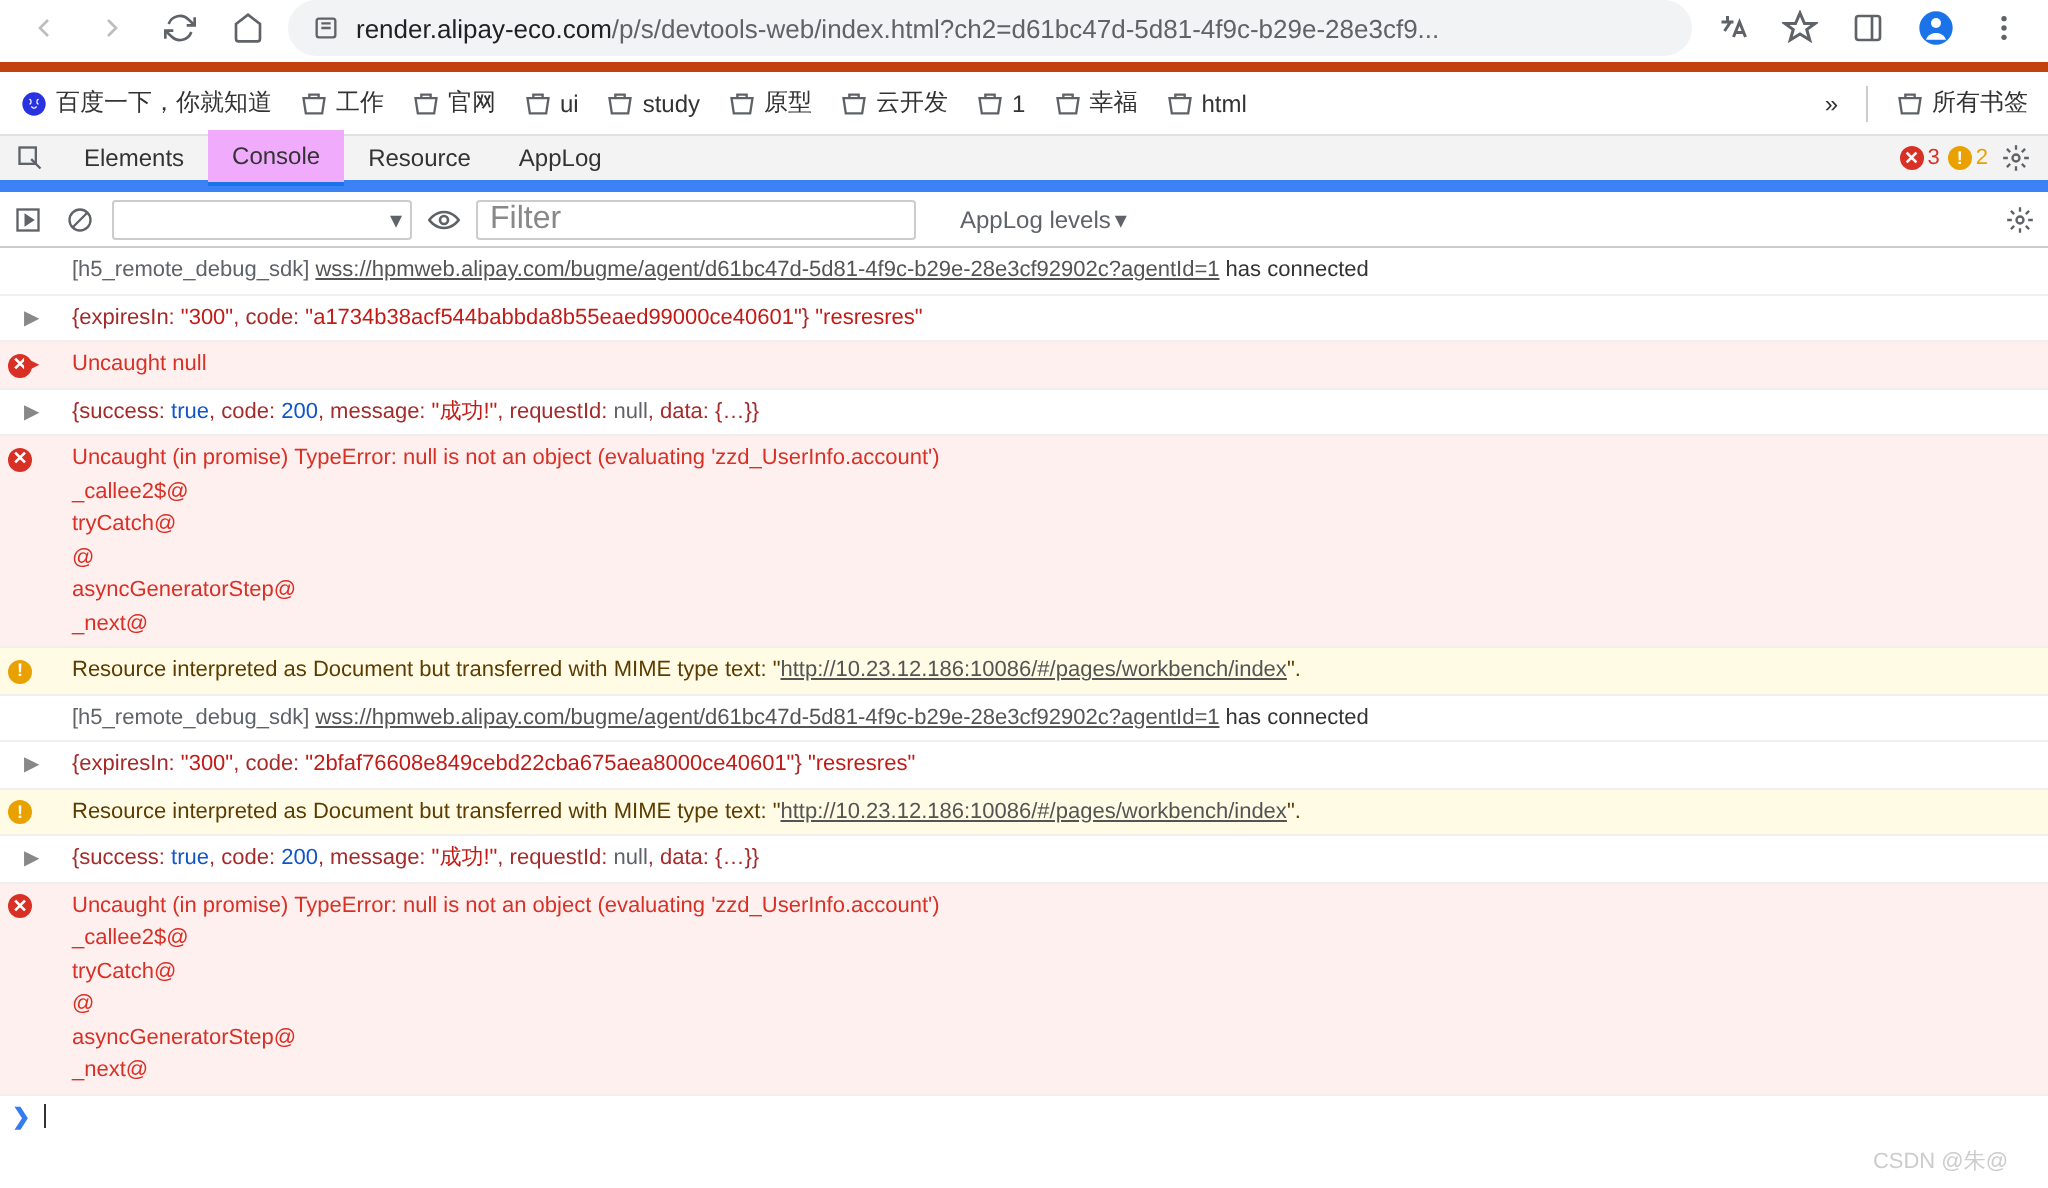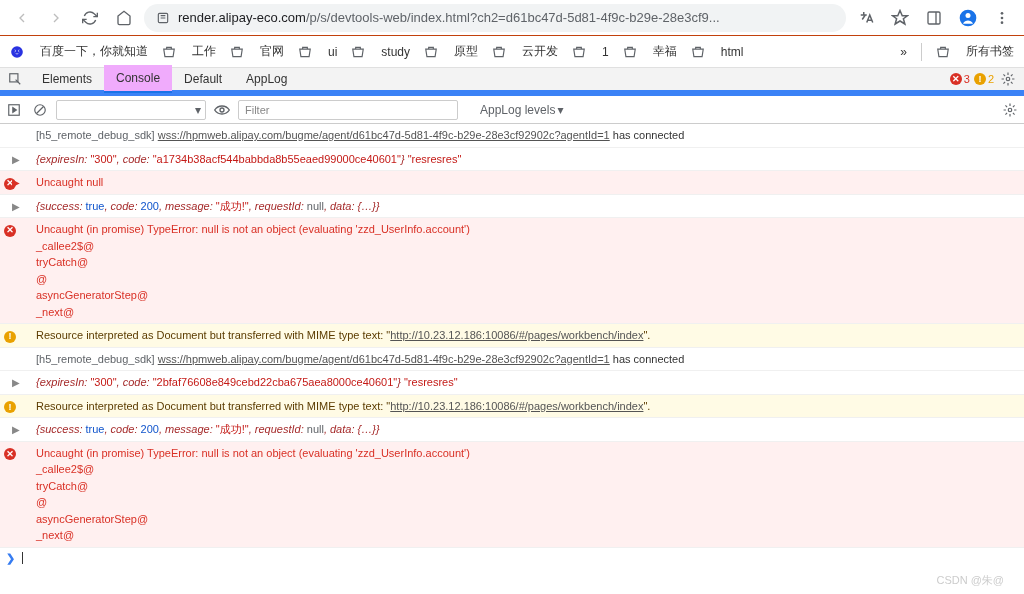--- a/index.html
+++ b/index.html
@@ -1,51 +1,51 @@
 <!DOCTYPE html>
 <html><head>
 <meta charset="utf-8">
 <style>
 * { margin:0; padding:0; box-sizing:border-box; font-family:Arial,sans-serif; }
 body { width:1024px; height:594px; background:#fff; font-size:12px; color:#333; overflow:hidden; }
-.toolbar { height:36px; display:flex; align-items:center; padding:0 8px; gap:6px; border-bottom:1px solid #c2410c; }
+.toolbar { height:36px; display:flex; padding:0 8px; gap:6px; border-bottom:5px solid #c2410c; }
 .ticon { width:28px; height:28px; display:flex; align-items:center; justify-content:center; color:#5f6368; border-radius:14px; cursor:pointer; }
 .ticon.dim { color:#bdbdbd; }
 .url-bar { flex:1; height:28px; background:#f1f3f4; border-radius:14px; display:flex; align-items:center; padding:0 12px; gap:8px; color:#202124; font-size:13px; overflow:hidden; white-space:nowrap; }
 .url-bar .domain { color:#202124; }
 .url-bar .path { color:#5f6368; }
 .bookmarks { height:32px; display:flex; align-items:center; padding:0 10px; gap:14px; border-bottom:1px solid #e0e0e0; font-size:12px; color:#333; }
-.bm { display:flex; align-items:center; gap:16px; cursor:pointer; white-space:nowrap; }
+.bm { display:flex; align-items:center; gap:4px; cursor:pointer; white-space:nowrap; }
 .bm svg { flex-shrink:0; }
 .bm-spacer { flex:1; }
 .devtabs { height:28px; display:flex; align-items:center; border-bottom:6px solid #3b82f6; background:#f3f3f3; font-size:12px; }
 .devtab { padding:0 12px; height:28px; display:flex; align-items:center; cursor:pointer; color:#333; }
 .devtab.active { border-bottom:2px solid #1a73e8; color:#333; background:#f0abfc; }
 .devtabs .right { margin-left:auto; display:flex; align-items:center; gap:4px; padding-right:6px; }
 .badge { display:flex; align-items:center; gap:2px; font-size:11px; }
 .badge.err { color:#d93025; }
 .badge.warn { color:#e9a100; }
 .circle { width:12px; height:12px; border-radius:6px; display:inline-flex; align-items:center; justify-content:center; color:#fff; font-size:9px; font-weight:bold; }
 .circle.err { background:#d93025; }
 .circle.warn { background:#e9a100; }
 .console-toolbar { height:28px; display:flex; align-items:center; border-bottom:1px solid #ccc; padding:0 4px; gap:6px; font-size:12px; color:#5f6368; }
 .ctool { width:20px; height:20px; display:flex; align-items:center; justify-content:center; cursor:pointer; }
 .ctx-dropdown { width:150px; height:20px; border:1px solid #ccc; border-radius:2px; display:flex; align-items:center; justify-content:flex-end; padding:0 4px; color:#5f6368; }
-.filter-input { width:220px; height:20px; border:1px solid #ccc; border-radius:2px; padding:0 6px; font-size:11px; color:#888; display:flex; align-items:center; }
+.filter-input { width:220px; height:20px; border:1px solid #ccc; border-radius:2px; padding:0 6px; font-size:16px; color:#888; display:flex; align-items:center; }
 .levels { display:flex; align-items:center; gap:2px; cursor:pointer; }
 .console-body { font-family:Menlo,Consolas,monospace; font-size:11px; overflow:auto; height:calc(594px - 36px - 32px - 28px - 28px); }
 .row { padding:3px 6px 3px 36px; border-bottom:1px solid #f0f0f0; position:relative; line-height:1.5; white-space:pre-wrap; word-break:break-all; }
 .row.error { background:#fff0f0; color:#d93025; }
 .row.warn { background:#fffbe5; color:#5c3c00; }
 .row .icon { position:absolute; left:4px; top:3px; }
 .arrow { position:absolute; left:12px; top:4px; color:#888; font-size:10px; }
 .token-gray { color:#5f6368; }
 .token-blue { color:#1155cc; }
 .token-red { color:#c41a16; }
-.token-brown { color:#a52a2a; font-style:italic; }
+.token-brown { color:#a52a2a; }
 .link { color:#545454; text-decoration:underline; cursor:pointer; }
 .prompt-row { padding:4px 6px 4px 22px; position:relative; }
 .prompt-row::before { content:"❯"; position:absolute; left:6px; color:#367cf1; font-weight:bold; }
 .prompt-row .cursor { border-left:1px solid #333; height:12px; display:inline-block; }
 .watermark { position:absolute; right:20px; bottom:6px; color:#ccc; font-size:11px; font-family:Arial;text-align:center; }
 </style>
 </head>
 <body>
 
 <div class="toolbar">
@@ -184,21 +184,21 @@
 
 <div class="devtabs">
   <div class="devtab" style="padding:0 8px">
       <svg width="14" height="14" viewBox="0 0 24 24" fill="none" stroke="#5f6368" stroke-width="2">
         <rect x="3" y="3" width="14" height="14"></rect>
         <path d="M13 13l8 8"></path>
       </svg>
     </div>
   <div class="devtab">Elements</div>
   <div class="devtab active">Console</div>
-  <div class="devtab">Default</div>
+  <div class="devtab">Resource</div>
   <div class="devtab">AppLog</div>
   <div class="right">
     <div class="badge err">
         <span class="circle err">✕</span>
         <span>3</span>
       </div>
     <div class="badge warn">
         <span class="circle warn">!</span>
         <span>2</span>
       </div>

